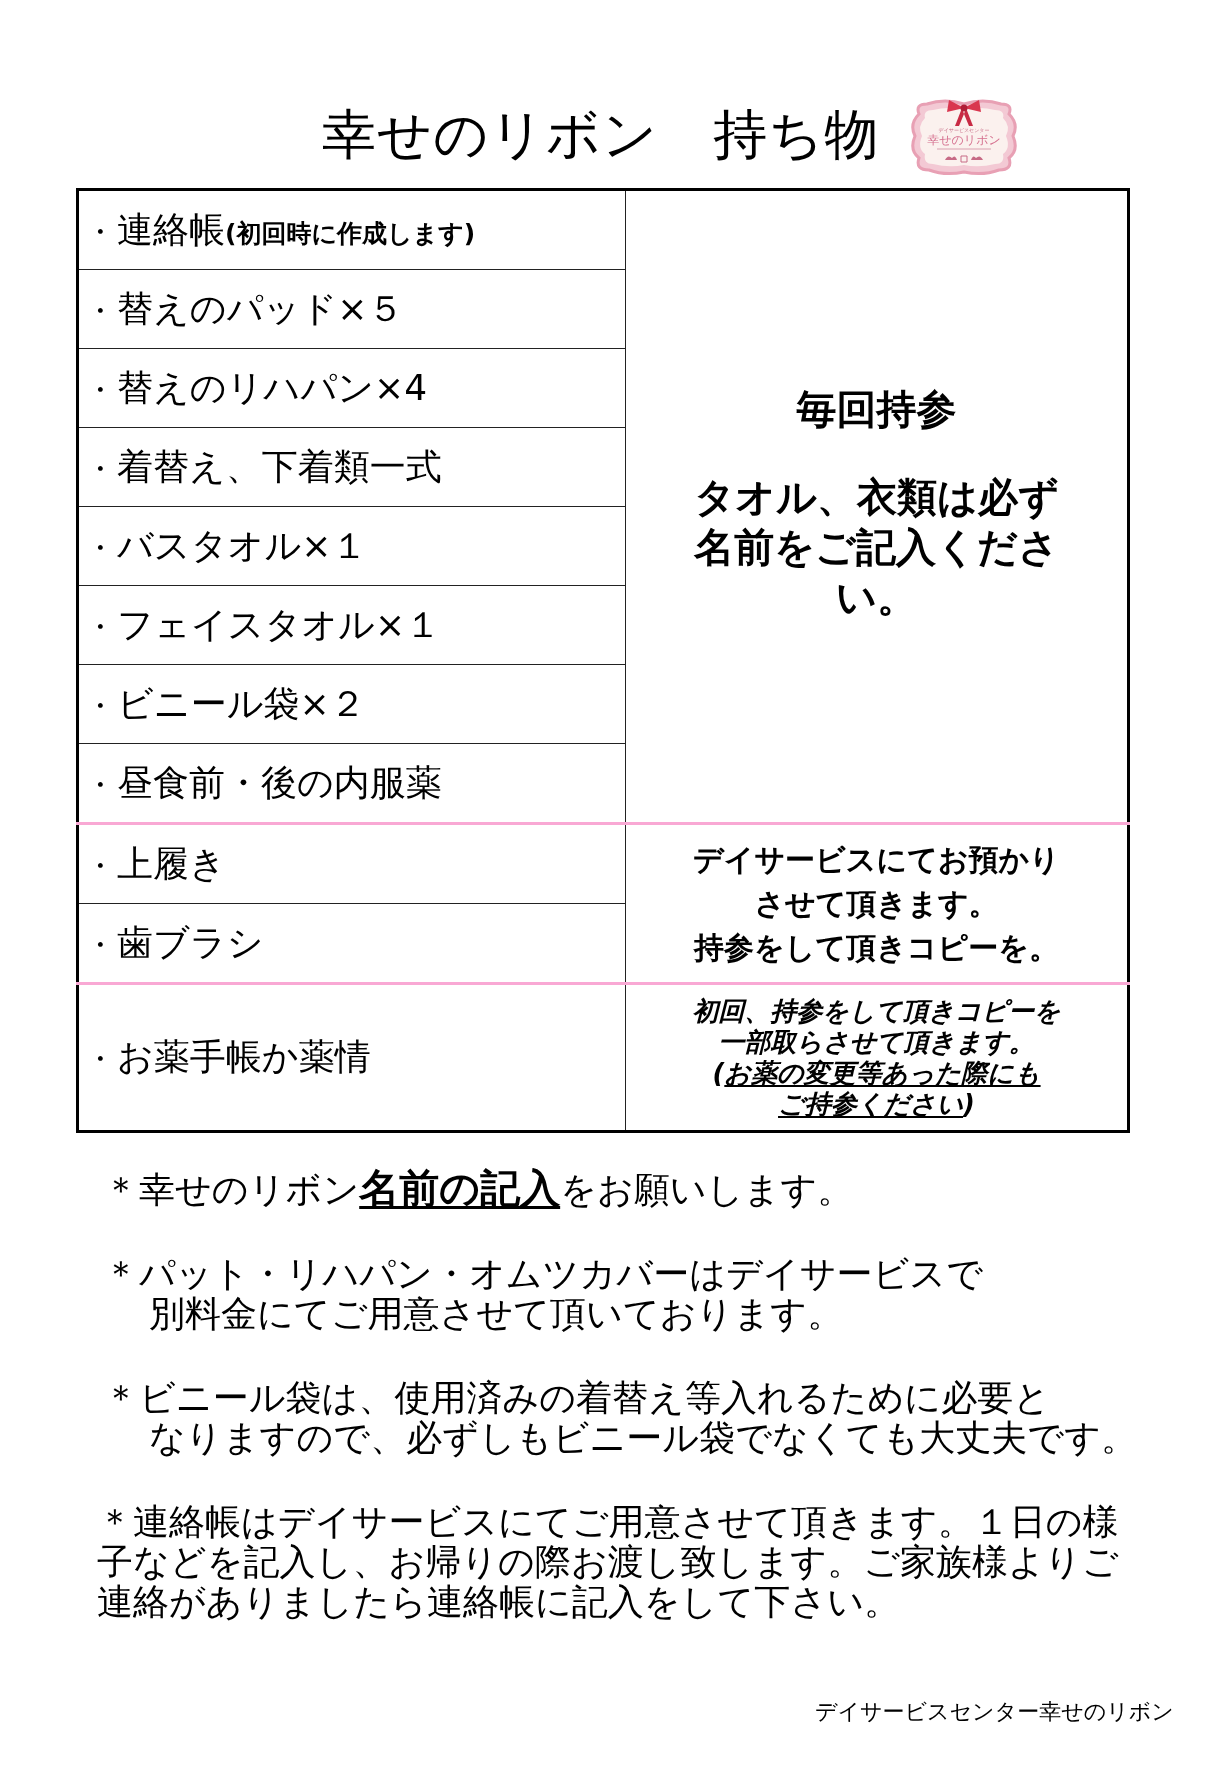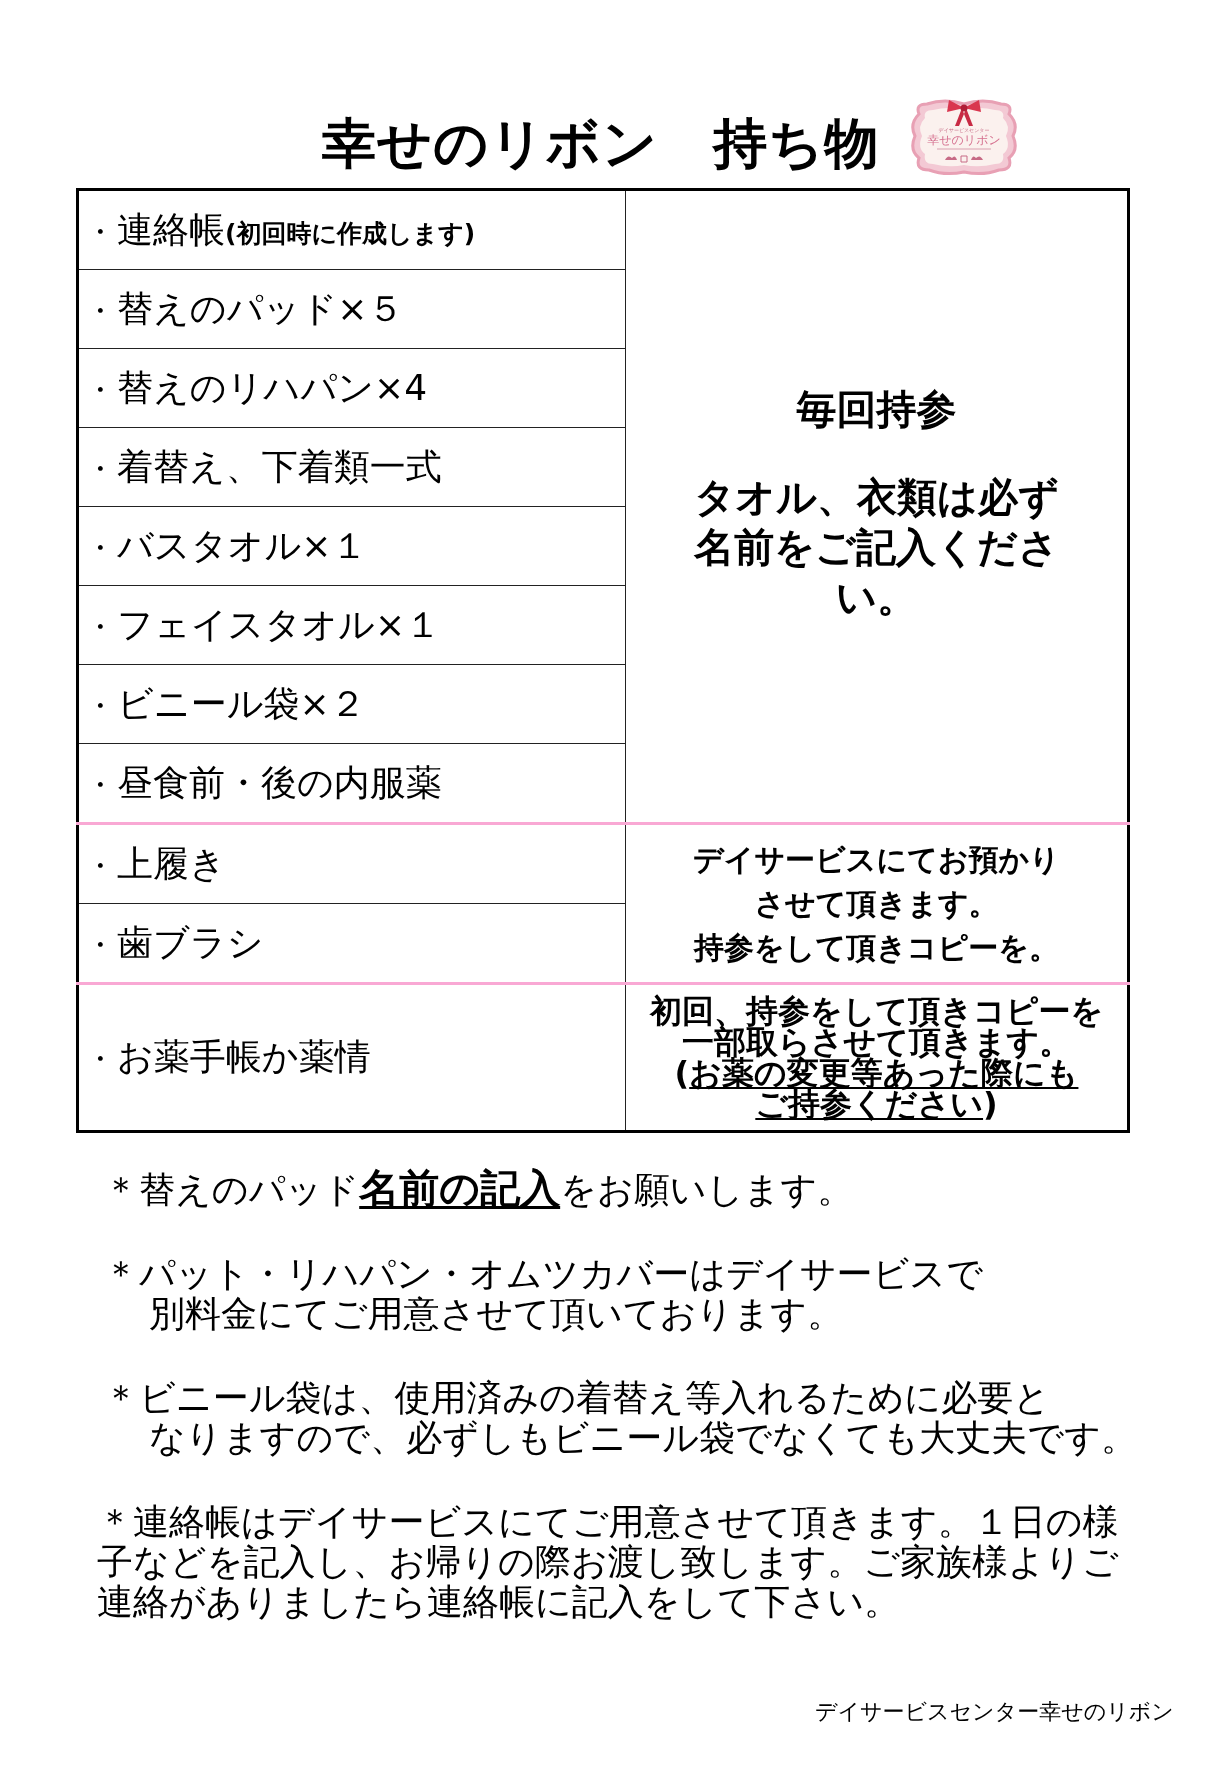--- a/index.html
+++ b/index.html
@@ -5,22 +5,22 @@
   html, body { margin: 0; padding: 0; background: #ffffff; }
   body {
     width: 1221px; height: 1768px; position: relative; overflow: hidden;
     font-family: "DejaVu Sans", "Liberation Sans", sans-serif;
     color: #000;
   }
   .title-row {
     position: absolute; left: 0; top: 92px; width: 1221px; height: 90px;
   }
   .title {
-    position: absolute; left: 322px; top: 17px;
-    font-size: 54px; font-weight: bold; letter-spacing: 1px; white-space: pre;
+    position: absolute; left: 322px; top: 8px;
+    font-size: 54px; font-weight: normal; letter-spacing: 1px; white-space: pre;
     line-height: 70px;
   }
   .logo {
     position: absolute; left: 905px; top: 2px; width: 118px; height: 84px;
   }
   table.items {
     position: absolute; left: 76px; top: 188px; width: 1054px;
     border-collapse: collapse; border: 3px solid #000;
     table-layout: fixed;
   }
@@ -31,21 +31,21 @@
     width: 540px; height: 78px;
     font-size: 36px; padding-left: 6px; white-space: nowrap;
   }
   table.items tr.sec-start td { border-top: 3px solid #f9a8d4; }
   .bullet { font-size: 30px; margin-right: 2px; }
   .small { font-size: 25px; font-weight: bold; }
   td.right { text-align: center; font-weight: bold; }
   .r1 .line1 { font-size: 40px; display: block; line-height: 50px; margin-bottom: 38px; }
   .r1 .line2 { font-size: 40px; display: block; line-height: 50px; }
   .r2 { font-size: 30px; line-height: 44px; }
-  .r3 { font-size: 32px; line-height: 31px; }
+  .r3 { font-size: 26px; line-height: 31px; font-style: italic; }
   .u { text-decoration: underline; text-decoration-thickness: 2px; text-underline-offset: 3px; }
   .notes {
     position: absolute; left: 103px; top: 1168px; width: 1050px;
     font-size: 36px; line-height: 40px;
   }
   .note { margin: 0; }
   .note1 { margin-bottom: 44px; }
   .note2 { margin-bottom: 44px; }
   .note3 { margin-bottom: 44px; }
   .indent { display: block; padding-left: 46px; }
@@ -125,21 +125,21 @@
       <div>初回、持参をして頂きコピーを</div>
       <div>一部取らさせて頂きます。</div>
       <div><span>(</span><span class="u">お薬の変更等あった際にも</span></div>
       <div><span class="u">ご持参ください</span><span>)</span></div>
     </td>
   </tr>
 </tbody>
   </table>
 
 <div class="notes">
-  <p class="note note1"><span>＊替えのパッド</span><span class="strong-u">名前の記入</span><span>をお願いします。</span></p>
+  <p class="note note1"><span>＊幸せのリボン</span><span class="strong-u">名前の記入</span><span>をお願いします。</span></p>
   <p class="note note2">
       <span style="display:block">＊パット・リハパン・オムツカバーはデイサービスで</span>
       <span class="indent">別料金にてご用意させて頂いております。</span>
     </p>
   <p class="note note3">
       <span style="display:block">＊ビニール袋は、使用済みの着替え等入れるために必要と</span>
       <span class="indent">なりますので、必ずしもビニール袋でなくても大丈夫です。</span>
     </p>
   <p class="note note4">＊連絡帳はデイサービスにてご用意させて頂きます。１日の様子などを記入し、お帰りの際お渡し致します。ご家族様よりご連絡がありましたら連絡帳に記入をして下さい。</p>
 </div>

